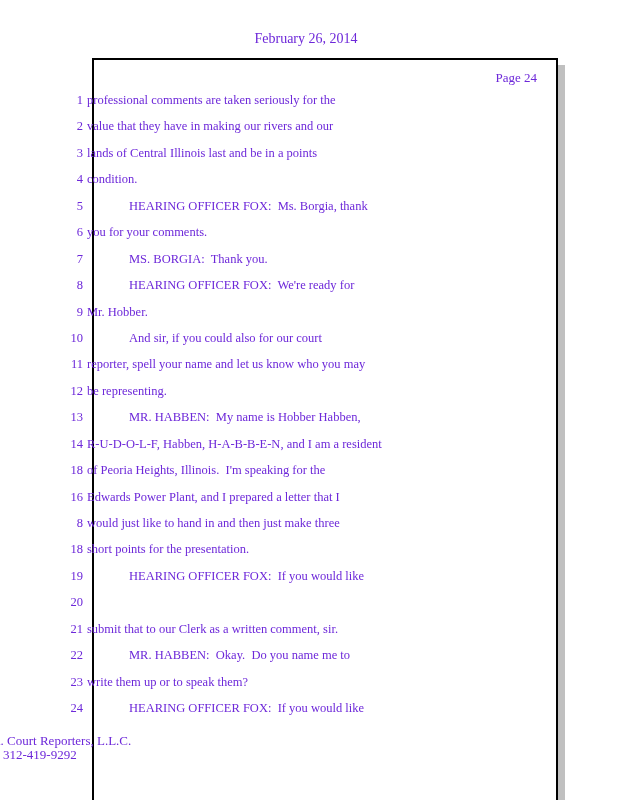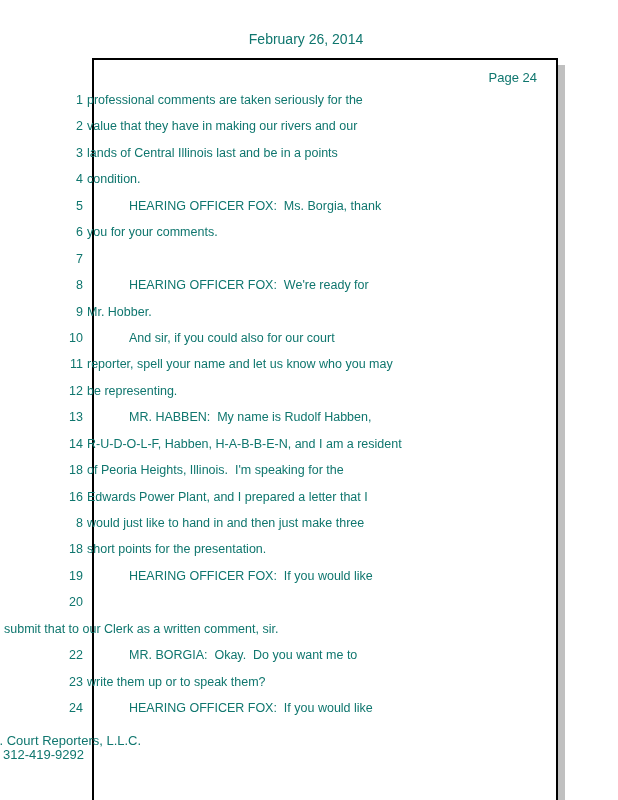--- a/index.html
+++ b/index.html
@@ -5,22 +5,22 @@
   html, body {
     margin: 0;
     padding: 0;
     background: #ffffff;
   }
   .page {
     position: relative;
     width: 618px;
     height: 800px;
     background: #ffffff;
-    font-family: Liberation Sans, sans-serif;
-    color: #0f766e;
+    font-family: Liberation Serif, serif;
+    color: #6d28d9;
     overflow: hidden;
   }
   .header-date {
     position: absolute;
     top: 31px;
     left: -3px;
     width: 618px;
     text-align: center;
     font-size: 14px;
     line-height: 16px;
@@ -114,20 +114,21 @@
       <div class="row">
         <span class="num">5</span>
         <span class="txt indent">HEARING OFFICER FOX:  Ms. Borgia, thank</span>
       </div>
       <div class="row">
         <span class="num">6</span>
         <span class="txt">you for your comments.</span>
       </div>
       <div class="row">
         <span class="num">7</span>
+        <span class="txt indent">MS. BORGIA:  Thank you.</span>
       </div>
       <div class="row">
         <span class="num">8</span>
         <span class="txt indent">HEARING OFFICER FOX:  We're ready for</span>
       </div>
       <div class="row">
         <span class="num">9</span>
         <span class="txt">Mr. Hobber.</span>
       </div>
       <div class="row">
@@ -137,21 +138,21 @@
       <div class="row">
         <span class="num">11</span>
         <span class="txt">reporter, spell your name and let us know who you may</span>
       </div>
       <div class="row">
         <span class="num">12</span>
         <span class="txt">be representing.</span>
       </div>
       <div class="row">
         <span class="num">13</span>
-        <span class="txt indent">MR. HABBEN:  My name is Rudolf Habben,</span>
+        <span class="txt indent">MR. HABBEN:  My name is Hobber Habben,</span>
       </div>
       <div class="row">
         <span class="num">14</span>
         <span class="txt">R-U-D-O-L-F, Habben, H-A-B-B-E-N, and I am a resident</span>
       </div>
       <div class="row">
         <span class="num">18</span>
         <span class="txt">of Peoria Heights, Illinois.  I'm speaking for the</span>
       </div>
       <div class="row">
@@ -167,25 +168,26 @@
         <span class="txt">short points for the presentation.</span>
       </div>
       <div class="row">
         <span class="num">19</span>
         <span class="txt indent">HEARING OFFICER FOX:  If you would like</span>
       </div>
       <div class="row">
         <span class="num">20</span>
       </div>
       <div class="row">
+        <span class="num">21</span>
         <span class="txt">submit that to our Clerk as a written comment, sir.</span>
       </div>
       <div class="row">
         <span class="num">22</span>
-        <span class="txt indent">MR. BORGIA:  Okay.  Do you want me to</span>
+        <span class="txt indent">MR. HABBEN:  Okay.  Do you name me to</span>
       </div>
       <div class="row">
         <span class="num">23</span>
         <span class="txt">write them up or to speak them?</span>
       </div>
       <div class="row">
         <span class="num">24</span>
         <span class="txt indent">HEARING OFFICER FOX:  If you would like</span>
       </div>
     </div>

